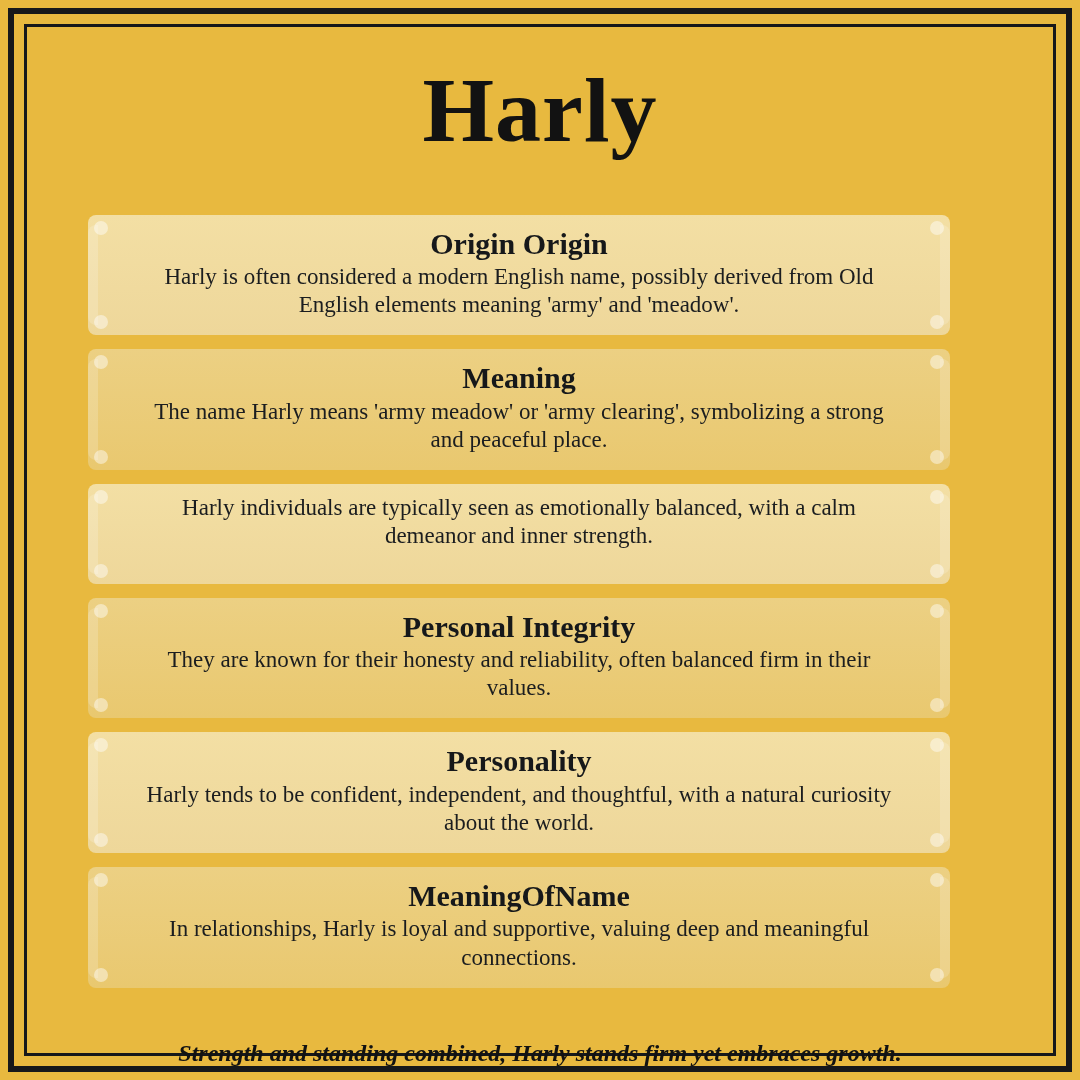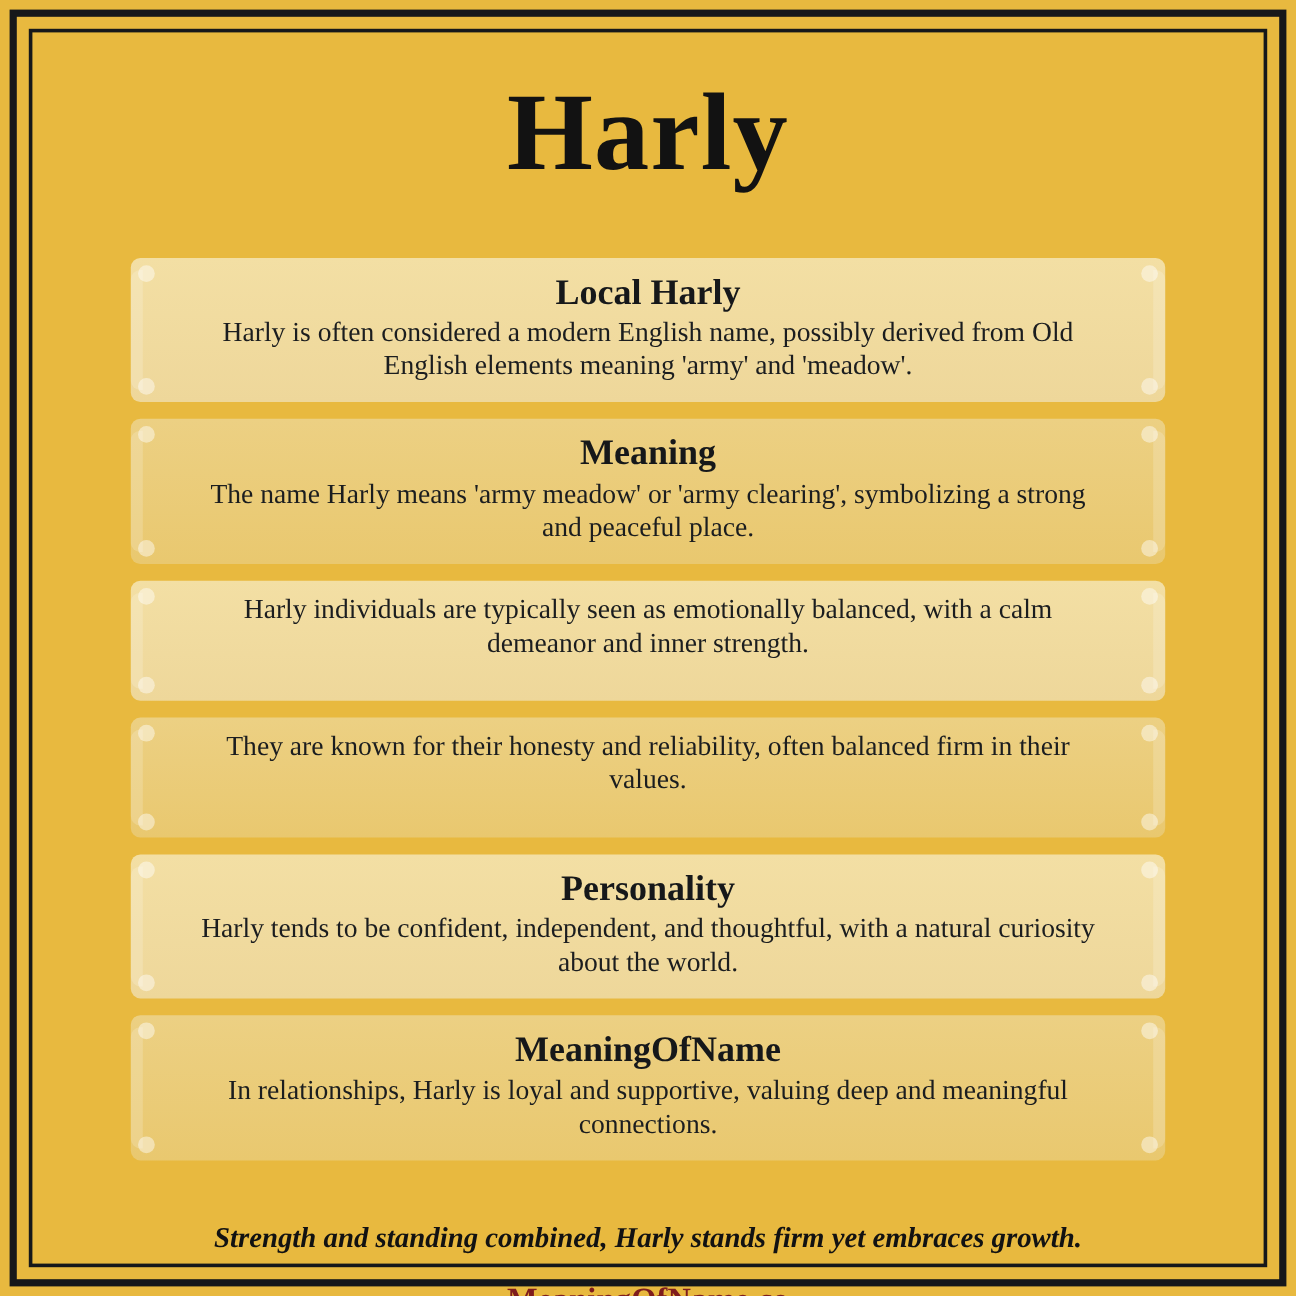--- a/index.html
+++ b/index.html
@@ -42,21 +42,20 @@
   .content {
     position: absolute;
     left: 30px;
     top: 30px;
     right: 30px;
     bottom: 30px;
     box-sizing: border-box;
     padding: 20px 58px 10px 58px;
     display: flex;
     flex-direction: column;
-    align-items: center;
   }
   .title {
     font-size: 92px;
     font-weight: bold;
     color: #121212;
     letter-spacing: 1px;
     line-height: 1.05;
     margin-top: 12px;
     margin-bottom: 0;
     text-align: center;
@@ -150,21 +149,21 @@
 
     <div class="cards">
 
       <div class="card light">
         <span class="tail-l"></span>
         <span class="tail-r"></span>
         <span class="notch tl"></span>
         <span class="notch tr"></span>
         <span class="notch bl"></span>
         <span class="notch br"></span>
-        <div class="card-title">Local Harly</div>
+        <div class="card-title">Origin Origin</div>
         <div class="card-body">Harly is often considered a modern English name, possibly derived from Old English elements meaning 'army' and 'meadow'.</div>
       </div>
 
       <div class="card dark">
         <span class="tail-l"></span>
         <span class="tail-r"></span>
         <span class="notch tl"></span>
         <span class="notch tr"></span>
         <span class="notch bl"></span>
         <span class="notch br"></span>
@@ -182,20 +181,21 @@
         <div class="card-body">Harly individuals are typically seen as emotionally balanced, with a calm demeanor and inner strength.</div>
       </div>
 
       <div class="card dark">
         <span class="tail-l"></span>
         <span class="tail-r"></span>
         <span class="notch tl"></span>
         <span class="notch tr"></span>
         <span class="notch bl"></span>
         <span class="notch br"></span>
+        <div class="card-title">Personal Integrity</div>
         <div class="card-body">They are known for their honesty and reliability, often balanced firm in their values.</div>
       </div>
 
       <div class="card light">
         <span class="tail-l"></span>
         <span class="tail-r"></span>
         <span class="notch tl"></span>
         <span class="notch tr"></span>
         <span class="notch bl"></span>
         <span class="notch br"></span>

